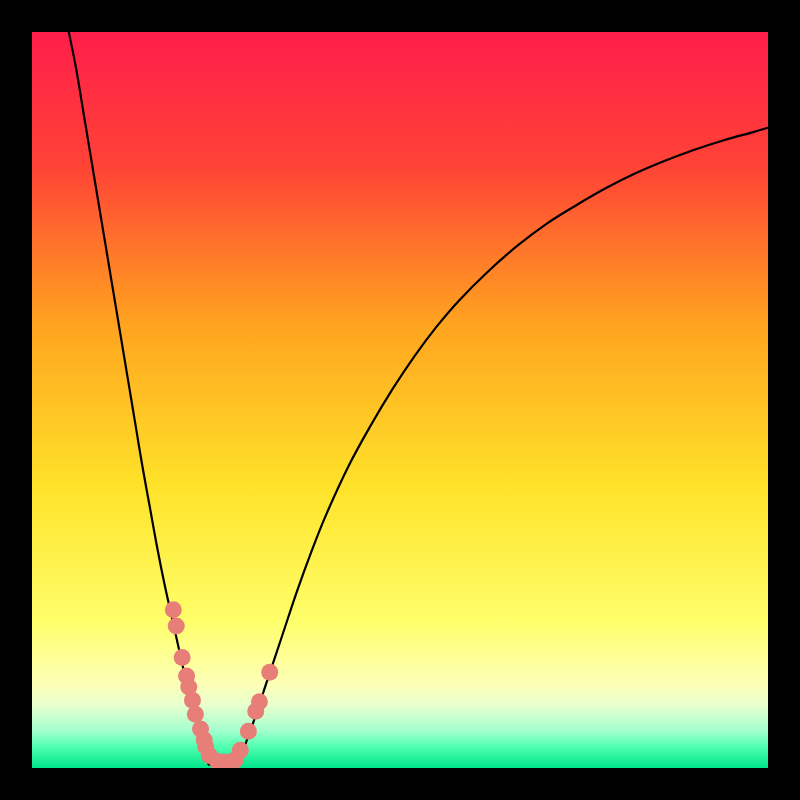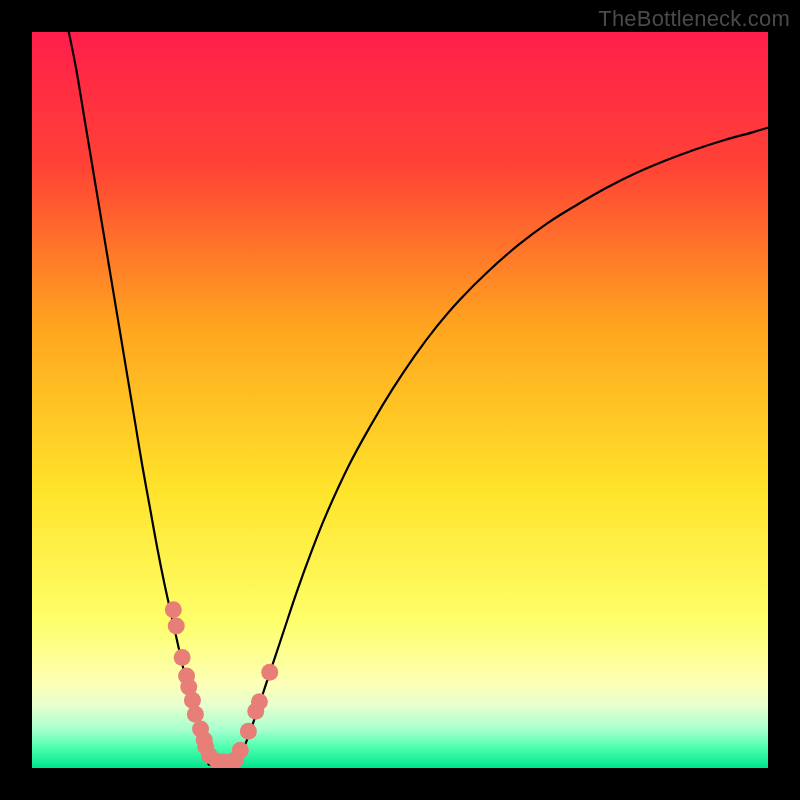--- a/index.html
+++ b/index.html
@@ -101,15 +101,14 @@
           <circle cx="208.29" cy="718.34" r="8.5" fill="#e77f78"></circle>
           <circle cx="216.38" cy="699.20" r="8.5" fill="#e77f78"></circle>
           <circle cx="223.74" cy="679.33" r="8.5" fill="#e77f78"></circle>
           <circle cx="227.42" cy="669.76" r="8.5" fill="#e77f78"></circle>
           <circle cx="237.73" cy="640.32" r="8.5" fill="#e77f78"></circle>
         </g>
     </svg>
 
   </div>
 
-  <div class="watermark">TheBottleneck.com</div>
 
 </div>
 
 </body></html>

